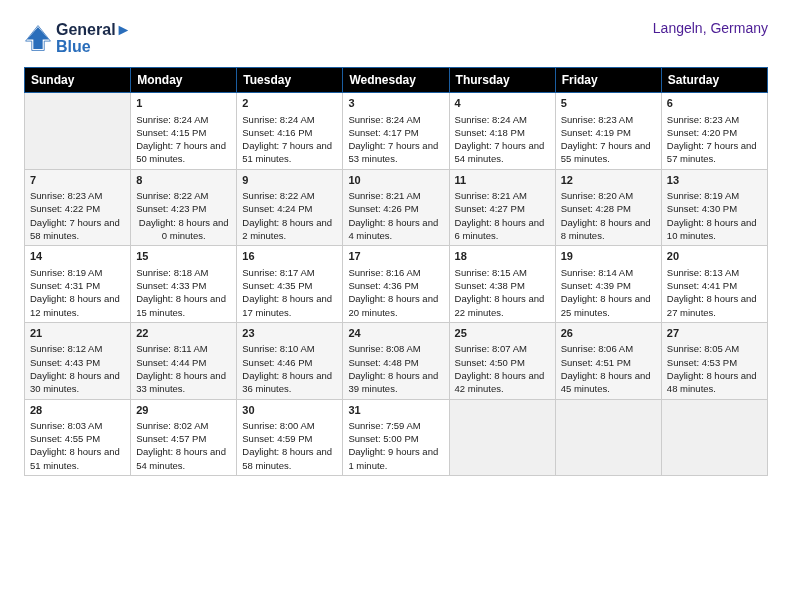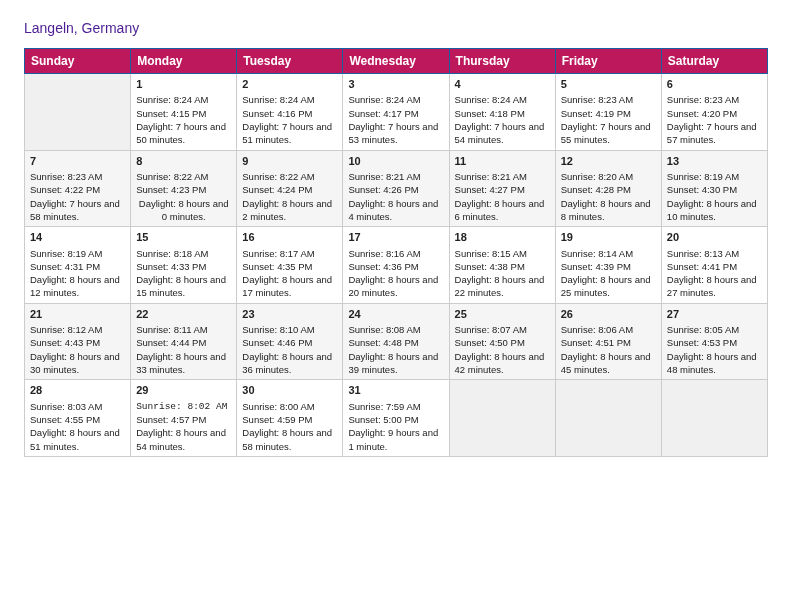--- a/index.html
+++ b/index.html
@@ -41,21 +41,21 @@
     .location {
       font-size: 14px;
       color: #4c1d95;
     }
     table {
       width: 100%;
       border-collapse: collapse;
       font-size: 10px;
     }
     thead tr th {
-      background-color: #be185d;
+      background-color: #000000;
       color: #fff;
       text-align: left;
       padding: 5px 6px;
       font-size: 12px;
       font-weight: bold;
       border: 1px solid #1a5da0;
     }
     tbody tr td {
       border: 1px solid #ccc;
       vertical-align: top;
@@ -84,20 +84,30 @@
     }
     tbody tr td.empty-cell {
       background: #f0f0f0;
     }
   </style>
 </head>
 <body>
 
 <div class="page">
   <div class="header">
+    <div class="logo">
+      <svg class="logo-icon" viewBox="0 0 36 36">
+        <polygon points="18,4 32,20 24,20 24,32 12,32 12,20 4,20" fill="#2a6ebb"></polygon>
+        <polygon points="18,2 34,22 26,22 26,34 10,34 10,22 2,22" fill="none" stroke="#2a6ebb" stroke-width="1"></polygon>
+      </svg>
+      <div>
+        <div style="font-size:16px;font-weight:bold;color:#1a2a4a;line-height:1.2;">General<span style="color:#2a6ebb;">►</span></div>
+        <div style="font-size:16px;font-weight:bold;color:#2a6ebb;line-height:1.0;">Blue</div>
+      </div>
+    </div>
     <div class="title-block">
       <div class="location">Langeln, Germany</div>
     </div>
   </div>
 
   <table>
     <thead>
       <tr id="header-row">
           <th>Sunday</th>
           <th>Monday</th>
@@ -282,21 +292,21 @@
         </tr>
         <tr>
           <td>
             <span class="day-num">28</span>
             <span style="display: block;">Sunrise: 8:03 AM</span>
             <span style="display: block;">Sunset: 4:55 PM</span>
             <span style="display: block;">Daylight: 8 hours and 51 minutes.</span>
           </td>
           <td>
             <span class="day-num">29</span>
-            <span style="display: block; font-family: Liberation Mono, monospace;">Sunrise: 8:02 AM</span>
+            <span style="display: block;">Sunrise: 8:02 AM</span>
             <span style="display: block;">Sunset: 4:57 PM</span>
             <span style="display: block;">Daylight: 8 hours and 54 minutes.</span>
           </td>
           <td>
             <span class="day-num">30</span>
             <span style="display: block;">Sunrise: 8:00 AM</span>
             <span style="display: block;">Sunset: 4:59 PM</span>
             <span style="display: block;">Daylight: 8 hours and 58 minutes.</span>
           </td>
           <td>

